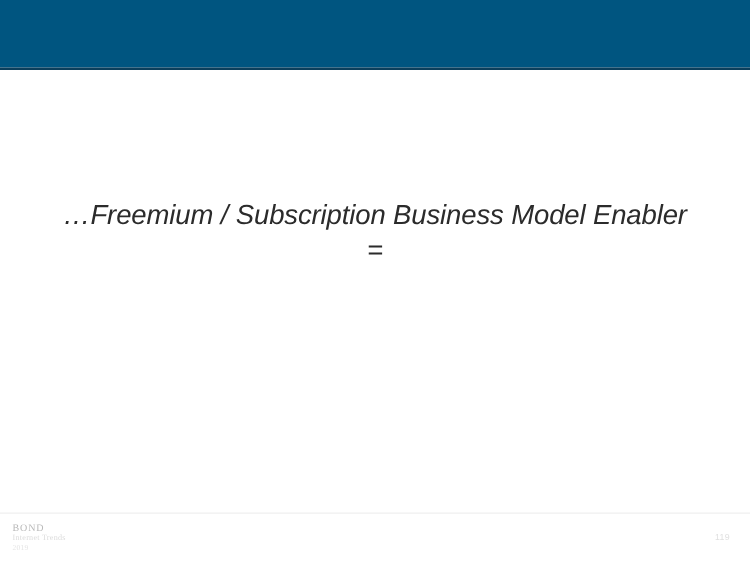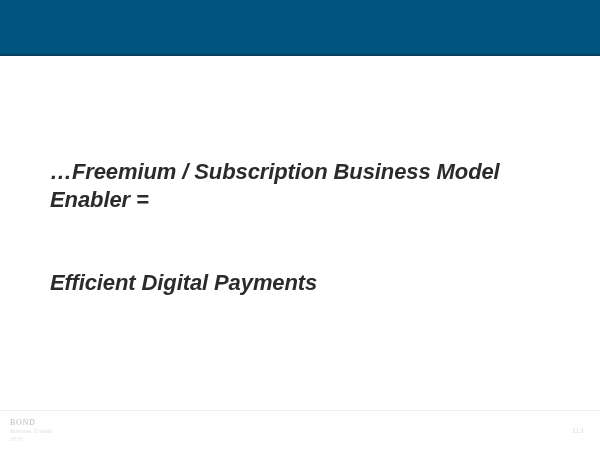--- a/index.html
+++ b/index.html
@@ -46,23 +46,23 @@
     width: 600px;
     height: 354px;
     display: flex;
     flex-direction: column;
     align-items: center;
     justify-content: flex-start;
   }
 
   .headline-block {
     width: 500px;
-    text-align: left;
+    text-align: center;
     font-style: italic;
-    font-weight: bold;
+    font-weight: normal;
     color: #2b2b2b;
     font-size: 22px;
     line-height: 28px;
     letter-spacing: -0.1px;
   }
 
   #headline-primary {
     margin-top: 102px;
   }
 
@@ -132,21 +132,20 @@
 </head>
 <body>
 
 <div id="slide">
 
   <div id="top-banner"></div>
   <div id="top-banner-edge"></div>
 
   <div id="content">
     <div id="headline-primary" class="headline-block">…Freemium / Subscription Business Model Enabler =</div>
-    <div id="headline-secondary" class="headline-block">Efficient Digital Payments</div>
   </div>
 
   <div id="footer-divider"></div>
 
   <div id="footer">
 
     <div id="brand-logo">
       <span id="brand-name">BOND</span>
       <span id="brand-report">Internet Trends</span>
       <span id="brand-year">2019</span>

